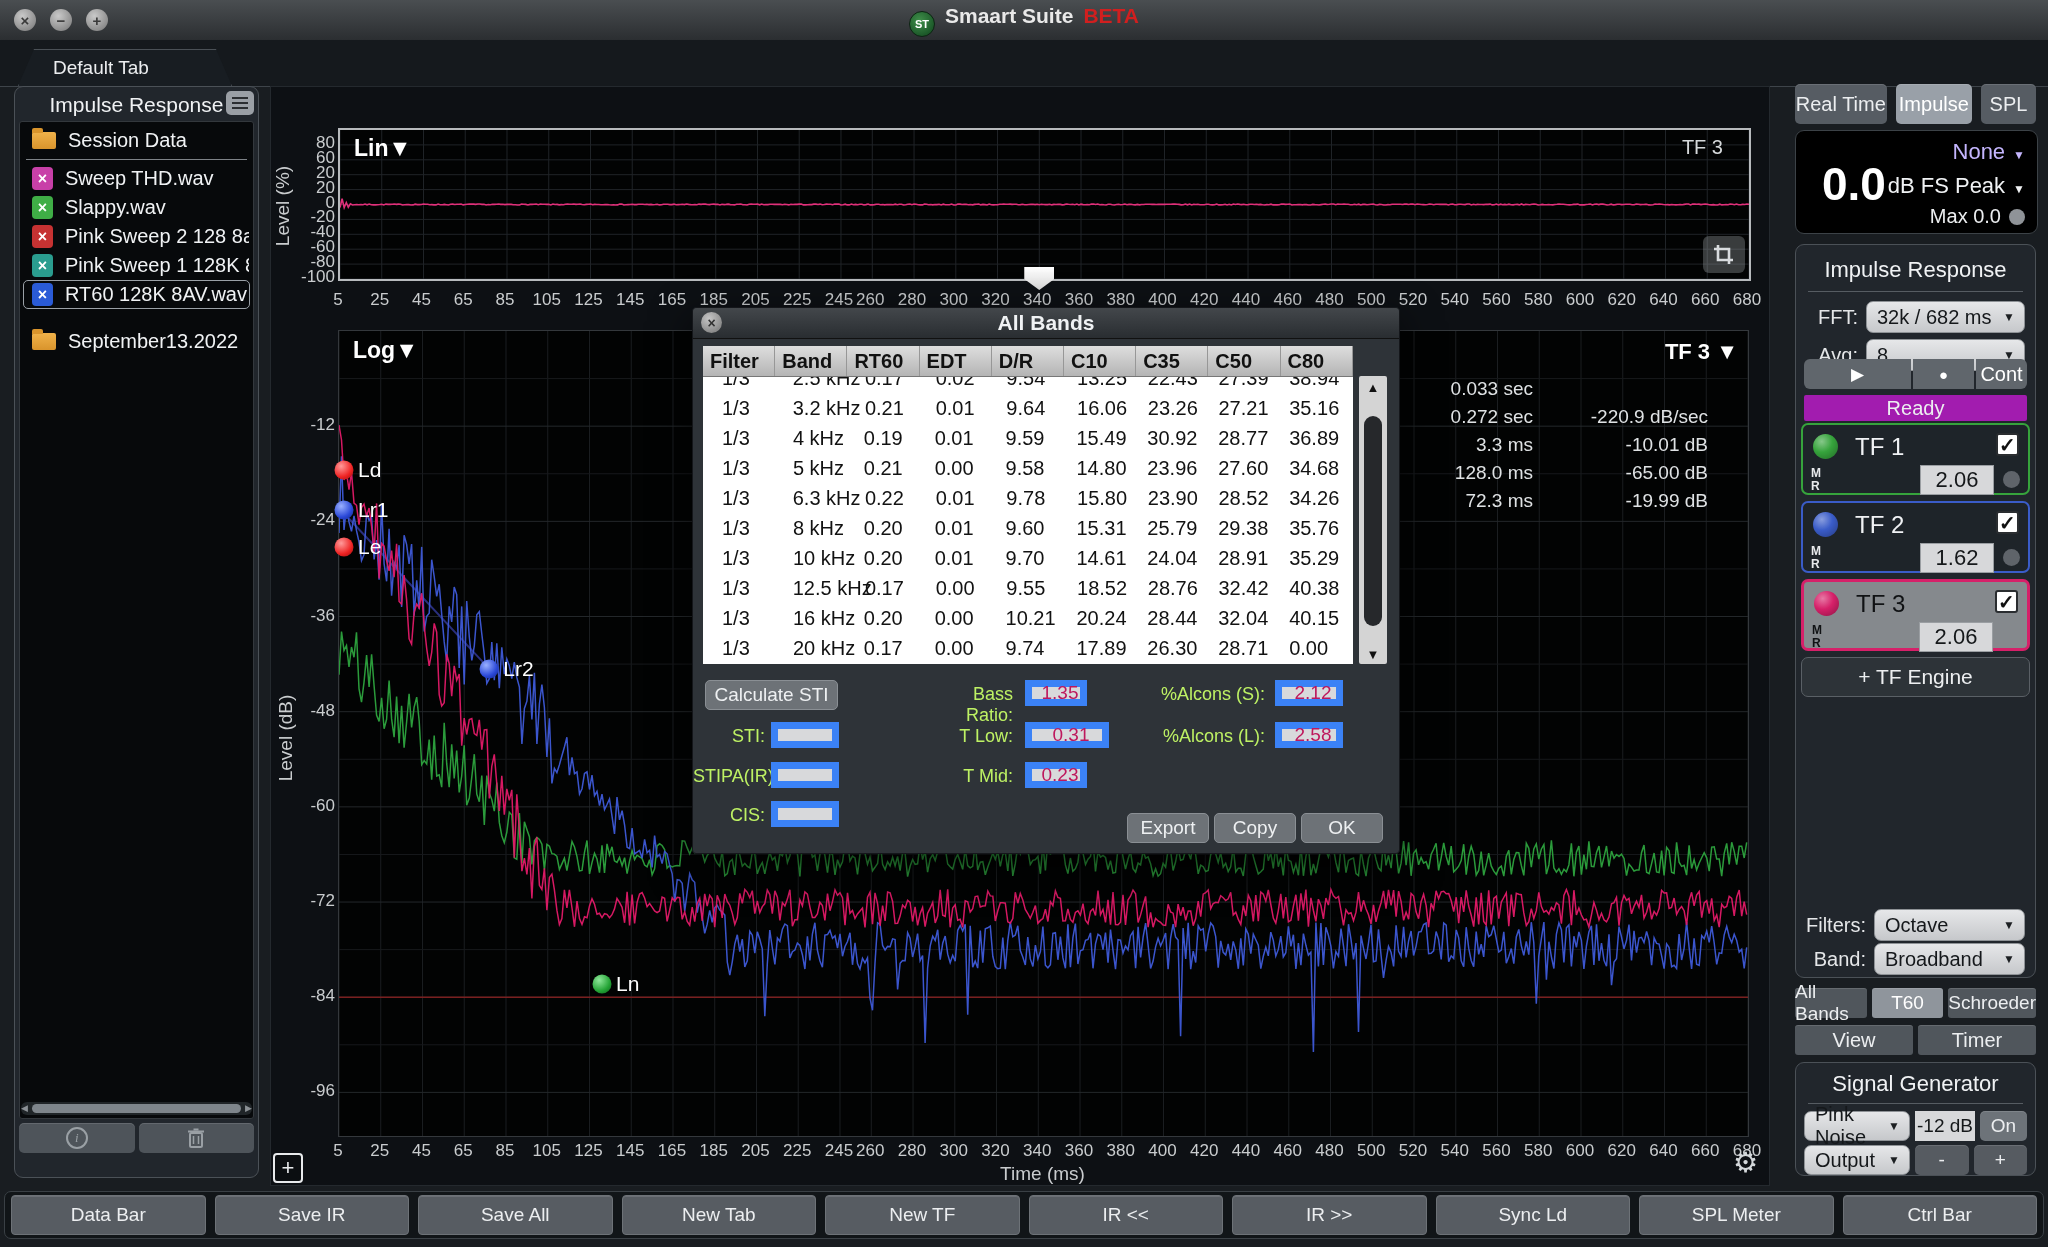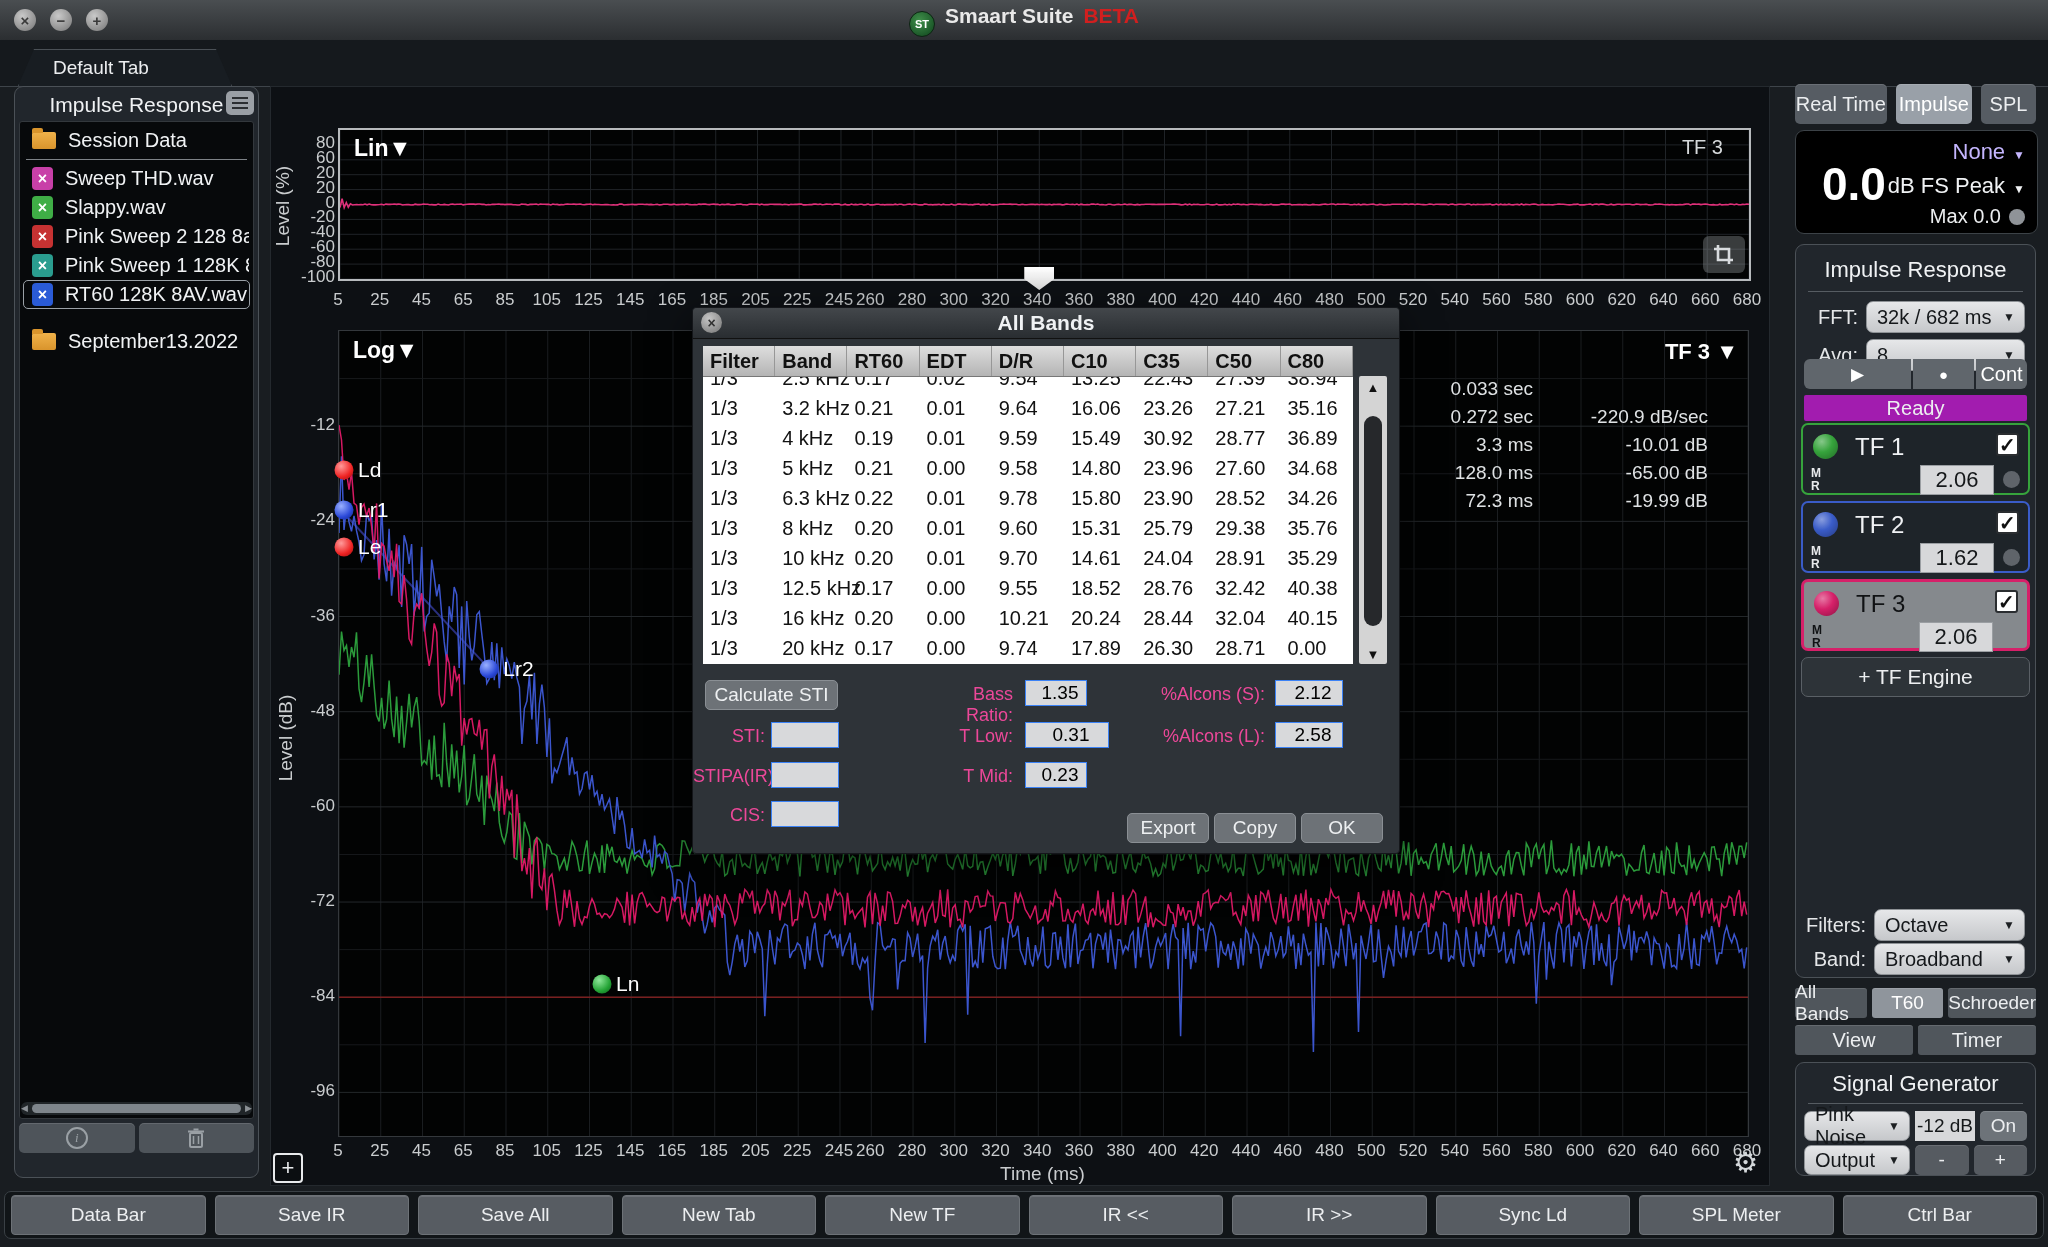--- a/index.html
+++ b/index.html
@@ -157,29 +157,29 @@
       font-size:21px;font-weight:bold;color:#f0f2f4;border-radius:4px 4px 0 0;}
   #modal-close{position:absolute;left:8px;top:4px;width:21px;height:21px;border-radius:50%;
       background:radial-gradient(circle at 38% 32%,#c6c6c6,#8a8a8a 72%);color:#333;font-size:14px;font-weight:bold;
       display:flex;align-items:center;justify-content:center;}
   #tblwrap{position:absolute;left:10px;top:38px;width:650px;height:318px;background:#fff;}
   #thead{display:flex;height:30px;background:linear-gradient(#dedede,#b4b4b4);border-bottom:1px solid #777;}
   #thead .hc{width:72.2px;box-sizing:border-box;border-right:1px solid #979797;font-size:20px;font-weight:bold;
       color:#111;display:flex;align-items:center;padding-left:7px;}
   #tviewport{height:288px;overflow:hidden;}
   #tbody{transform:translateY(-14px);}
-  .trow{display:flex;height:30px;}
+  .trow{display:flex;height:30px;padding-left:12px;}
   .trow .tc{width:72.2px;box-sizing:border-box;font-size:20px;color:#121212;display:flex;align-items:center;padding-left:7px;
       white-space:nowrap;}
   #vscroll{position:absolute;left:666px;top:68px;width:28px;height:288px;background:#d4d4d4;border-radius:2px;}
   #vscroll .up{position:absolute;top:4px;left:0;right:0;text-align:center;font-size:13px;color:#111;}
   #vscroll .dn{position:absolute;bottom:2px;left:0;right:0;text-align:center;font-size:13px;color:#111;}
   #vscroll .vthumb{position:absolute;left:5px;width:18px;top:40px;height:210px;background:#26282b;border-radius:9px;}
-  .mlabel{position:absolute;font-size:18px;color:#ec4899;text-align:right;}
-  .minput{position:absolute;height:26px;background:#d8d9db;border:1px solid #3b82f6;color:#000000;font-size:19px;
+  .mlabel{position:absolute;font-size:18px;color:#bef264;text-align:right;}
+  .minput{position:absolute;height:26px;background:#d8d9db;border:7px solid #3b82f6;color:#be185d;font-size:19px;
       display:flex;align-items:center;justify-content:center;box-sizing:border-box;padding-left:8px;}
   .mbtn{position:absolute;height:28px;background:#6d7277;border:1px solid #8a8f94;border-radius:5px;color:#eef0f2;
       font-size:19px;display:flex;align-items:center;justify-content:center;}
   svg{display:block;}
 </style>
 </head>
 <body>
 
 <div id="page">
 

